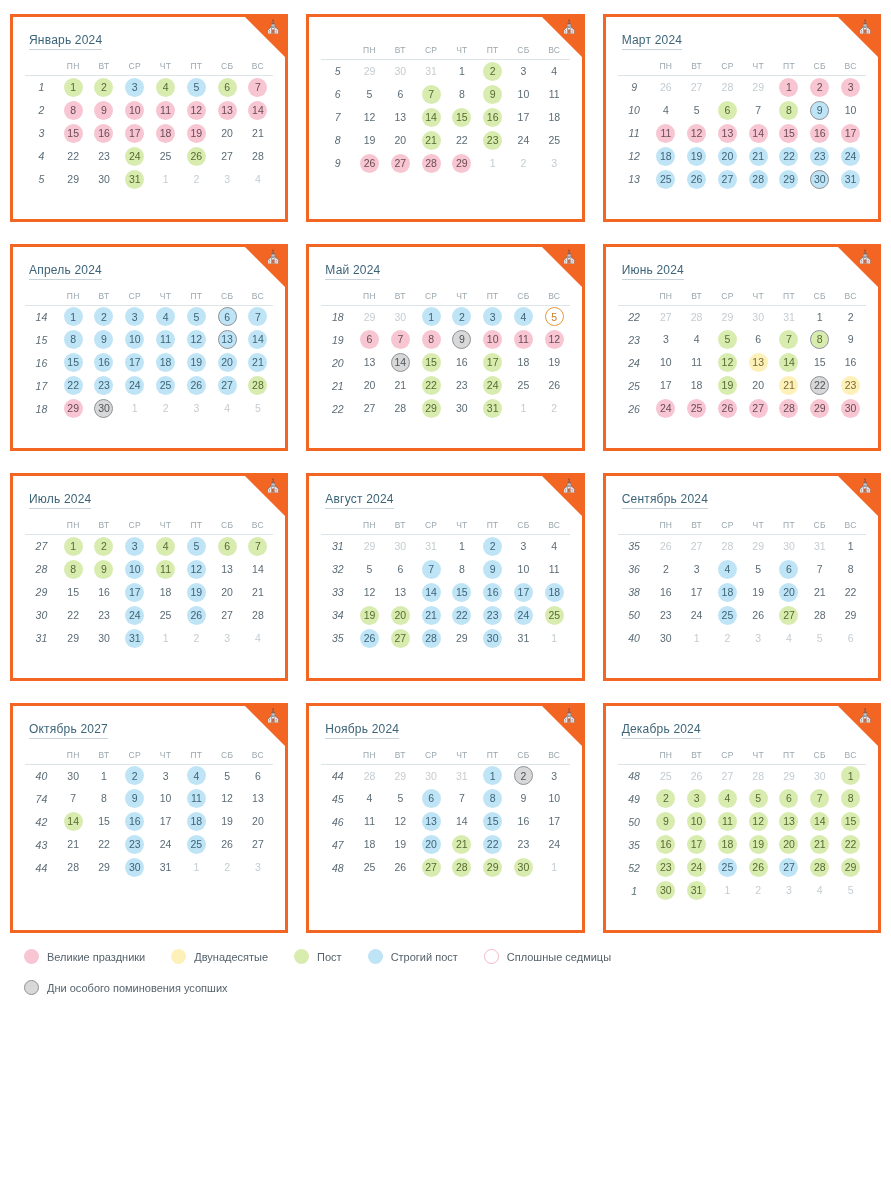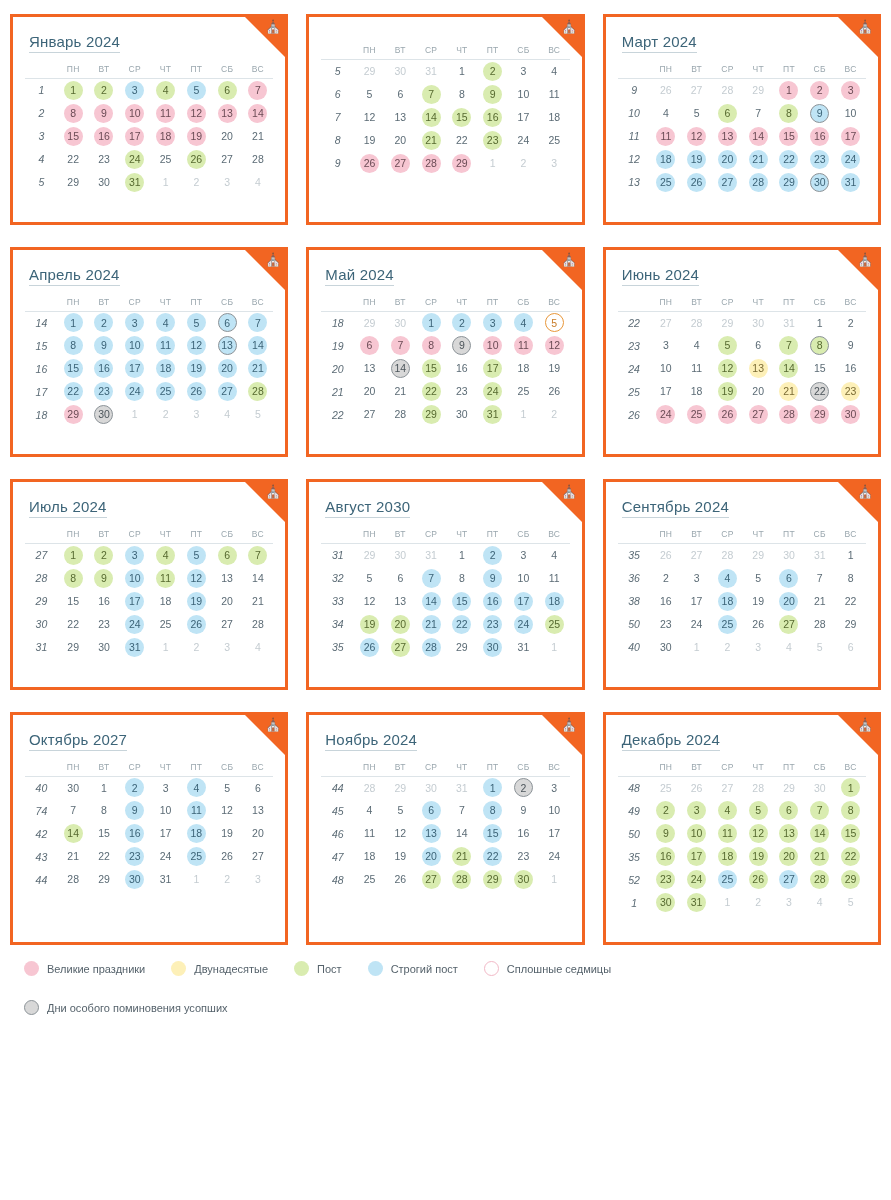--- a/index.html
+++ b/index.html
@@ -32,21 +32,21 @@
   .corner-icon {
     position: absolute;
     top: 3px; right: 4px;
     color: #ffffff;
     font-size: 13px;
     line-height: 1;
     z-index: 2;
   }
   .month-title {
     color: #3c6478;
-    font-size: 15px;
+    font-size: 12px;
     margin: 2px 0 10px 4px;
     letter-spacing: 0.2px;
   }
   .month-title span.underline {
     border-bottom: 1px solid #c8d4da;
     padding-bottom: 2px;
   }
   table.cal {
     border-collapse: collapse;
     width: 100%;
@@ -98,21 +98,21 @@
   .d.memory { background: #d8d8d8; border: 1px solid #8c9398; color: #4c555b; } 
   .d.memory-strict { background: #bfe4f5; border: 1px solid #8c9398; color: #3b6377; }
   .d.memory-fast { background: #d9ecb0; border: 1px solid #8c9398; color: #56692f; }
   .d.great-ring { border: 1px solid #e8973a; color: #c87c28; }
 
   .legend {
     margin: 16px 0 4px 14px;
     display: flex;
     flex-wrap: wrap;
     max-width: 620px;
-    row-gap: 24px;
+    row-gap: 16px;
   }
   .legend-item {
     display: flex;
     align-items: center;
     margin-right: 26px;
     font-size: 11px;
     color: #55626b;
   }
   .legend-dot {
     width: 15px; height: 15px;
@@ -624,21 +624,21 @@
               <td><span class="d out">2</span></td>
               <td><span class="d out">3</span></td>
               <td><span class="d out">4</span></td>
             </tr>
           </tbody>
         </table>
       </div>
       <div class="month-card">
         <div class="corner"></div>
         <div class="corner-icon">⛪</div>
-        <div class="month-title"><span class="underline">Август 2030</span></div>
+        <div class="month-title"><span class="underline">Август 2024</span></div>
         <table class="cal">
           <thead>
             <tr class="head-row">
               <th class="wkh"></th>
               <th>ПН</th>
               <th>ВТ</th>
               <th>СР</th>
               <th>ЧТ</th>
               <th>ПТ</th>
               <th>СБ</th>

